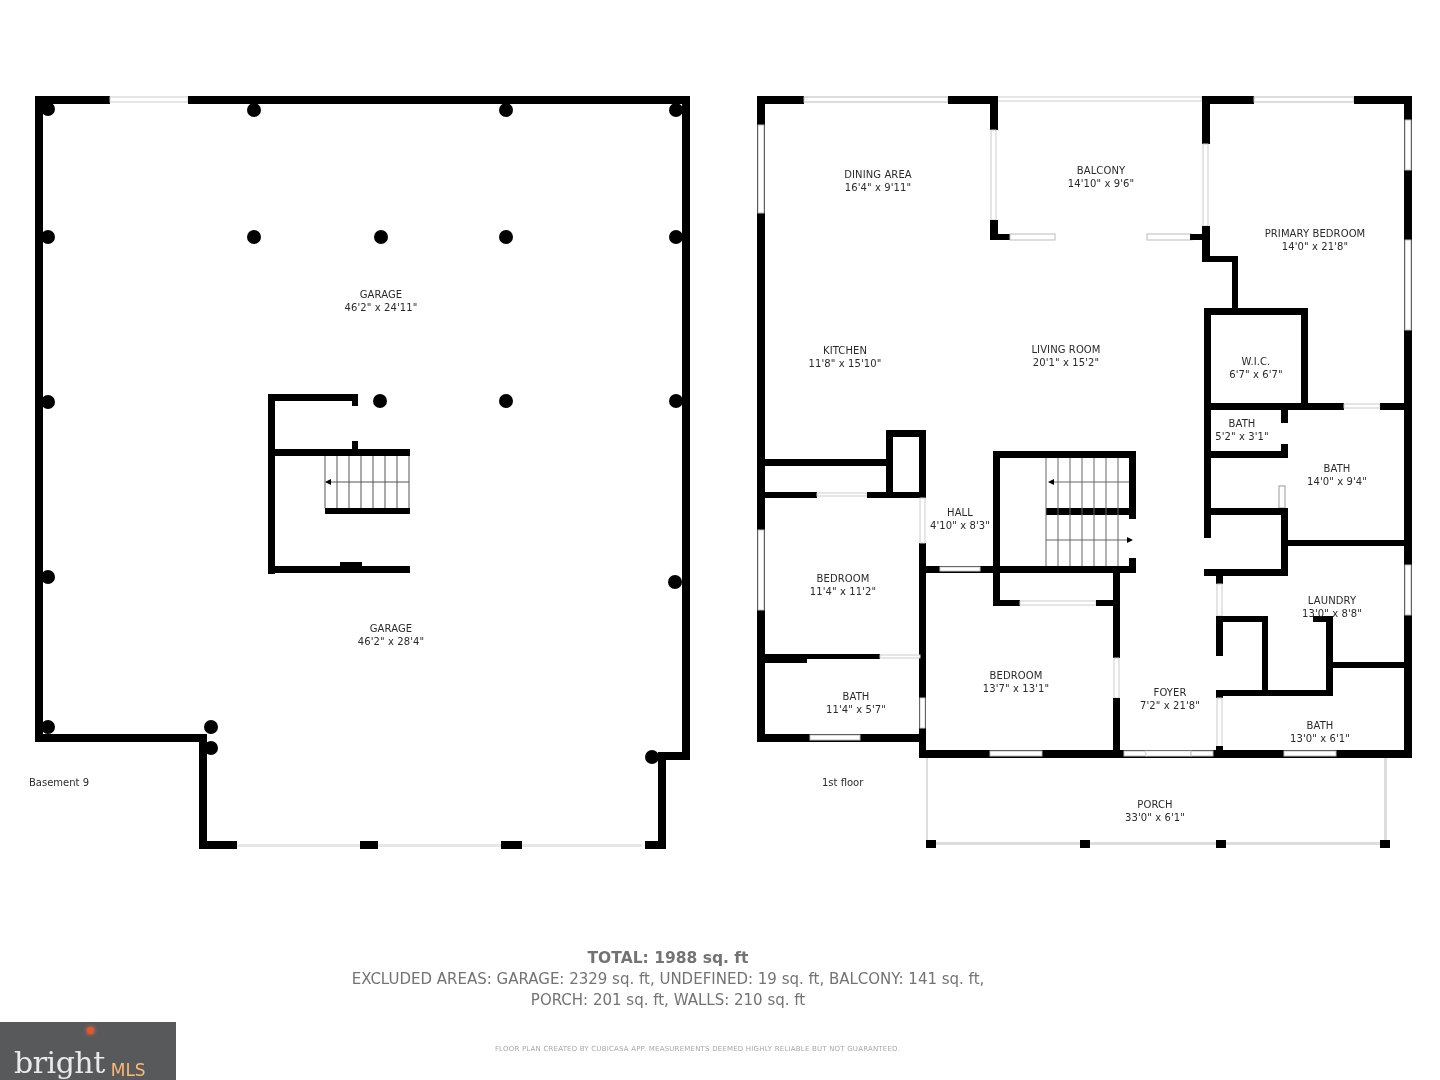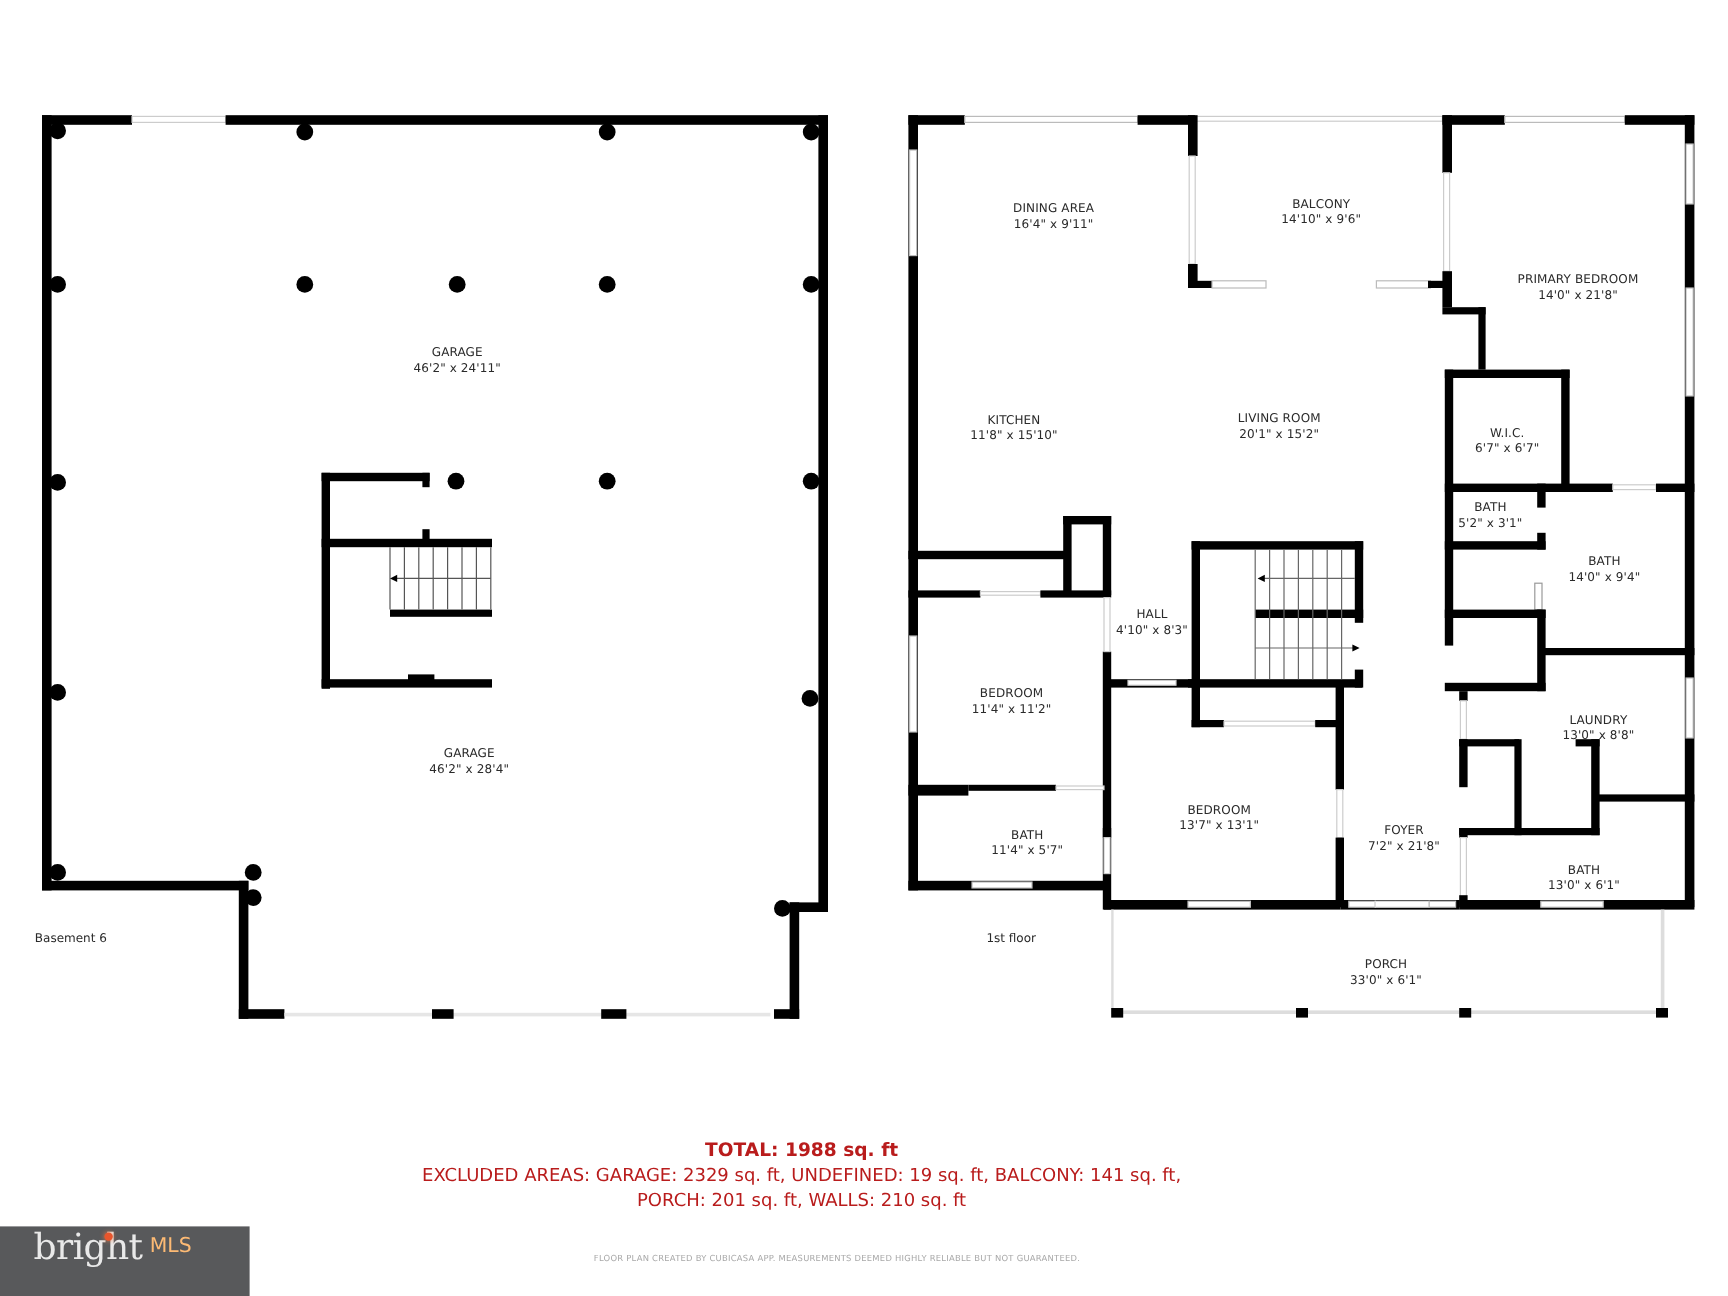--- a/index.html
+++ b/index.html
@@ -1,24 +1,24 @@
 <!DOCTYPE html>
 <html><head>
 <meta charset="utf-8">
 <style>
   html, body { margin:0; padding:0; background:#ffffff; }
   body { width:1440px; height:1080px; position:relative; overflow:hidden; font-family:"DejaVu Sans", "Liberation Sans", sans-serif; color:#222; }
   svg.plan { position:absolute; left:0; top:0; }
   .room-label { position:absolute; text-align:center; font-size:10px; line-height:13px; color:#2a2a2a; white-space:nowrap; transform:translateX(-50%); letter-spacing:0.1px; }
   .floor-label { position:absolute; font-size:10px; color:#2a2a2a; }
-  .summary { position:absolute; left:0; width:1336px; top:947px; text-align:center; color:#b91c1c; font-family:"DejaVu Sans", sans-serif; }
+  .summary { position:absolute; left:0; width:1336px; top:947px; text-align:center; color:#737373; font-family:"DejaVu Sans", sans-serif; }
   .summary .total { font-weight:bold; font-size:15.5px; line-height:22px; }
   .summary .line { font-size:15px; line-height:21px; }
   .disclaimer { position:absolute; left:0; width:1395px; top:1045px; text-align:center; font-size:7px; color:#a8a8a8; letter-spacing:0.2px; }
-  .logo { position:absolute; left:0; top:1022px; width:208px; height:58px; background:#58595b; display:flex; align-items:flex-start; padding-left:28px; box-sizing:border-box; }
+  .logo { position:absolute; left:0; top:1022px; width:176px; height:58px; background:#58595b; display:flex; align-items:flex-end; padding-left:14px; box-sizing:border-box; }
   .logo .brand { font-family:"DejaVu Serif", serif; font-size:30px; color:#e9e9e9; letter-spacing:-0.5px; position:relative; }
   .logo .mls { font-family:"DejaVu Sans", sans-serif; font-size:17px; color:#fdba74; margin-left:6px; margin-top:6px; }
   .logo .spark { position:absolute; width:7px; height:7px; background:#e8552c; border-radius:50%; left:87px; top:5px; box-shadow:0 0 4px #f07a45; }
 </style>
 </head>
 <body>
 
 <svg class="plan" width="1440" height="1080" viewBox="0 0 1440 1080">
   <g fill="#000">
 
@@ -208,21 +208,21 @@
 
 <div>
   <div class="room-label" style="left:381px; top:288px;">
     <div>GARAGE</div>
     <div>46'2" x 24'11"</div>
   </div>
   <div class="room-label" style="left:391px; top:622px;">
     <div>GARAGE</div>
     <div>46'2" x 28'4"</div>
   </div>
-  <div class="floor-label" style="left:29px; top:777px;">Basement 6</div>
+  <div class="floor-label" style="left:29px; top:777px;">Basement 9</div>
 </div>
 
 <div>
   <div class="room-label" style="left:878px; top:168px;">
     <div>DINING AREA</div>
     <div>16'4" x 9'11"</div>
   </div>
   <div class="room-label" style="left:1101px; top:164px;">
     <div>BALCONY</div>
     <div>14'10" x 9'6"</div>

